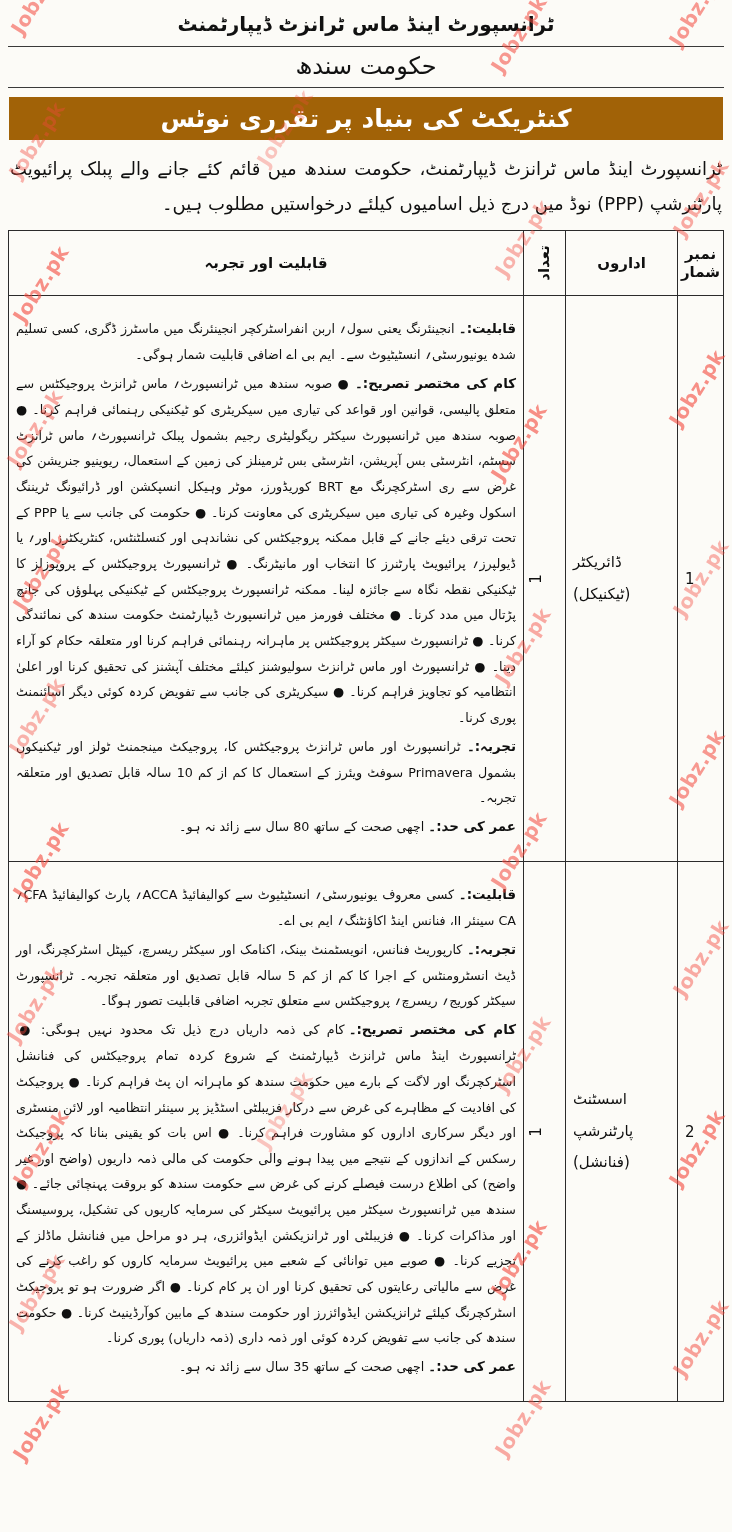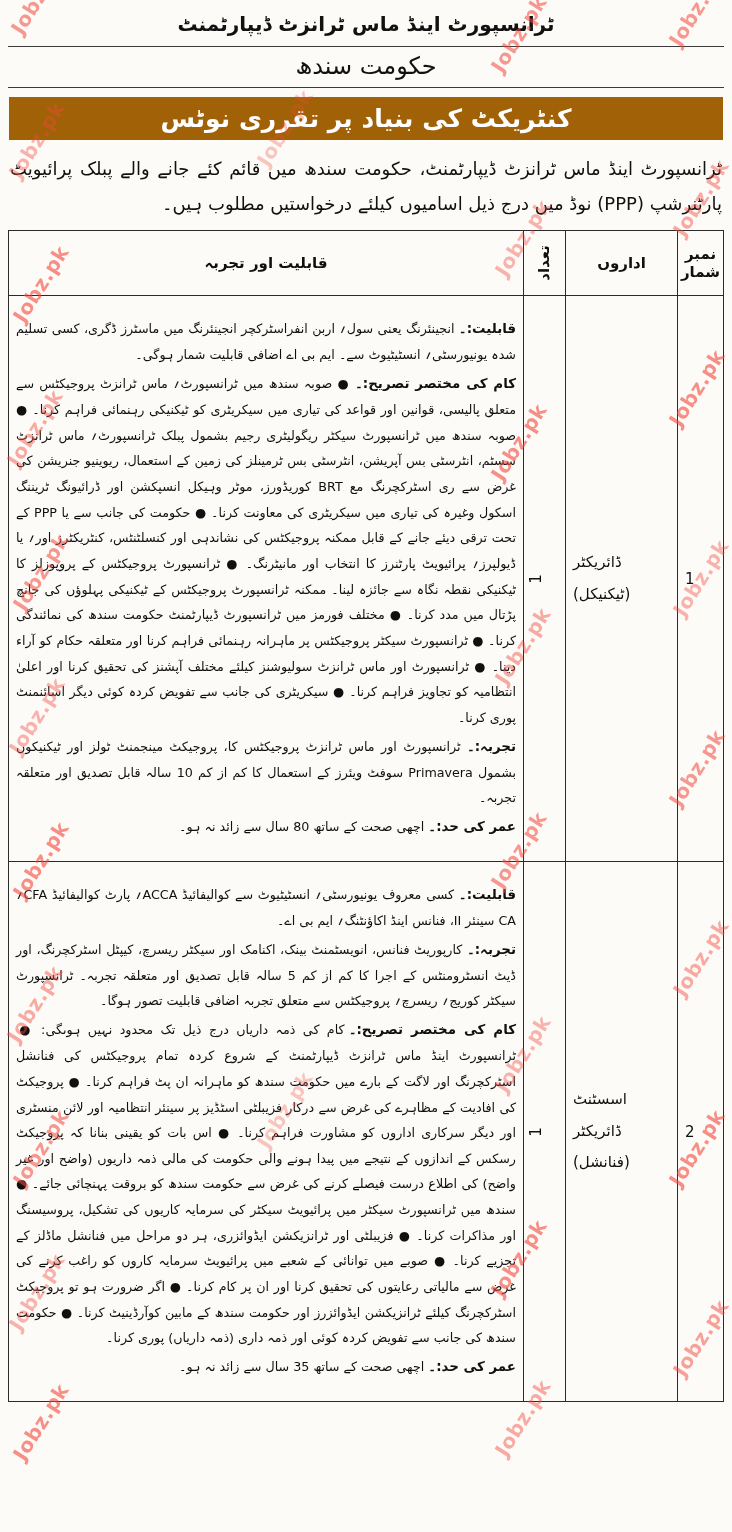--- a/index.html
+++ b/index.html
@@ -101,21 +101,21 @@
         <td class="cell-count"><span class="vertical">1</span></td>
         <td class="cell-details">
           <p><strong>قابلیت:۔</strong><span> انجینئرنگ یعنی سول؍ اربن انفراسٹرکچر انجینئرنگ میں ماسٹرز ڈگری، کسی تسلیم شدہ یونیورسٹی؍ انسٹیٹیوٹ سے۔ ایم بی اے اضافی قابلیت شمار ہوگی۔</span></p>
           <p><strong>کام کی مختصر تصریح:۔</strong><span> ● صوبہ سندھ میں ٹرانسپورٹ؍ ماس ٹرانزٹ پروجیکٹس سے متعلق پالیسی، قوانین اور قواعد کی تیاری میں سیکریٹری کو ٹیکنیکی رہنمائی فراہم کرنا۔ ● صوبہ سندھ میں ٹرانسپورٹ سیکٹر ریگولیٹری رجیم بشمول پبلک ٹرانسپورٹ؍ ماس ٹرانزٹ سسٹم، انٹرسٹی بس آپریشن، انٹرسٹی بس ٹرمینلز کی زمین کے استعمال، ریوینیو جنریشن کی غرض سے ری اسٹرکچرنگ مع BRT کوریڈورز، موٹر وہیکل انسپکشن اور ڈرائیونگ ٹریننگ اسکول وغیرہ کی تیاری میں سیکریٹری کی معاونت کرنا۔ ● حکومت کی جانب سے یا PPP کے تحت ترقی دیئے جانے کے قابل ممکنہ پروجیکٹس کی نشاندہی اور کنسلٹنٹس، کنٹریکٹرز اور؍ یا ڈیولپرز؍ پرائیویٹ پارٹنرز کا انتخاب اور مانیٹرنگ۔ ● ٹرانسپورٹ پروجیکٹس کے پروپوزلز کا ٹیکنیکی نقطہ نگاہ سے جائزہ لینا۔ ممکنہ ٹرانسپورٹ پروجیکٹس کے ٹیکنیکی پہلوؤں کی جانچ پڑتال میں مدد کرنا۔ ● مختلف فورمز میں ٹرانسپورٹ ڈیپارٹمنٹ حکومت سندھ کی نمائندگی کرنا۔ ● ٹرانسپورٹ سیکٹر پروجیکٹس پر ماہرانہ رہنمائی فراہم کرنا اور متعلقہ حکام کو آراء دینا۔ ● ٹرانسپورٹ اور ماس ٹرانزٹ سولیوشنز کیلئے مختلف آپشنز کی تحقیق کرنا اور اعلیٰ انتظامیہ کو تجاویز فراہم کرنا۔ ● سیکریٹری کی جانب سے تفویض کردہ کوئی دیگر اسائنمنٹ پوری کرنا۔</span></p>
           <p><strong>تجربہ:۔</strong><span> ٹرانسپورٹ اور ماس ٹرانزٹ پروجیکٹس کا، پروجیکٹ مینجمنٹ ٹولز اور ٹیکنیکوں بشمول Primavera سوفٹ ویئرز کے استعمال کا کم از کم 10 سالہ قابل تصدیق اور متعلقہ تجربہ۔</span></p>
           <p><strong>عمر کی حد:۔</strong><span> اچھی صحت کے ساتھ 80 سال سے زائد نہ ہو۔</span></p>
         </td>
       </tr>
       <tr>
         <td class="cell-serial">2</td>
-        <td class="cell-post">اسسٹنٹ ڈائریکٹر
+        <td class="cell-post">اسسٹنٹ پارٹنرشپ
 (فنانشل)</td>
         <td class="cell-count"><span class="vertical">1</span></td>
         <td class="cell-details">
           <p><strong>قابلیت:۔</strong><span> کسی معروف یونیورسٹی؍ انسٹیٹیوٹ سے کوالیفائیڈ ACCA؍ پارٹ کوالیفائیڈ CFA؍ CA سینئر II، فنانس اینڈ اکاؤنٹنگ؍ ایم بی اے۔</span></p>
           <p><strong>تجربہ:۔</strong><span> کارپوریٹ فنانس، انویسٹمنٹ بینک، اکنامک اور سیکٹر ریسرچ، کیپٹل اسٹرکچرنگ، اور ڈیٹ انسٹرومنٹس کے اجرا کا کم از کم 5 سالہ قابل تصدیق اور متعلقہ تجربہ۔ ٹرانسپورٹ سیکٹر کوریج؍ ریسرچ؍ پروجیکٹس سے متعلق تجربہ اضافی قابلیت تصور ہوگا۔</span></p>
           <p><strong>کام کی مختصر تصریح:۔</strong><span> کام کی ذمہ داریاں درج ذیل تک محدود نہیں ہوںگی: ● ٹرانسپورٹ اینڈ ماس ٹرانزٹ ڈیپارٹمنٹ کے شروع کردہ تمام پروجیکٹس کی فنانشل اسٹرکچرنگ اور لاگت کے بارے میں حکومت سندھ کو ماہرانہ ان پٹ فراہم کرنا۔ ● پروجیکٹ کی افادیت کے مظاہرے کی غرض سے درکار فزیبلٹی اسٹڈیز پر سینئر انتظامیہ اور لائن منسٹری اور دیگر سرکاری اداروں کو مشاورت فراہم کرنا۔ ● اس بات کو یقینی بنانا کہ پروجیکٹ رسکس کے اندازوں کے نتیجے میں پیدا ہونے والی حکومت کی مالی ذمہ داریوں (واضح اور غیر واضح) کی اطلاع درست فیصلے کرنے کی غرض سے حکومت سندھ کو بروقت پہنچائی جائے۔ ● سندھ میں ٹرانسپورٹ سیکٹر میں پرائیویٹ سیکٹر کی سرمایہ کاریوں کی تشکیل، پروسیسنگ اور مذاکرات کرنا۔ ● فزیبلٹی اور ٹرانزیکشن ایڈوائزری، ہر دو مراحل میں فنانشل ماڈلز کے تجزیے کرنا۔ ● صوبے میں توانائی کے شعبے میں پرائیویٹ سرمایہ کاروں کو راغب کرنے کی غرض سے مالیاتی رعایتوں کی تحقیق کرنا اور ان پر کام کرنا۔ ● اگر ضرورت ہو تو پروجیکٹ اسٹرکچرنگ کیلئے ٹرانزیکشن ایڈوائزرز اور حکومت سندھ کے مابین کوآرڈینیٹ کرنا۔ ● حکومت سندھ کی جانب سے تفویض کردہ کوئی اور ذمہ داری (ذمہ داریاں) پوری کرنا۔</span></p>
           <p><strong>عمر کی حد:۔</strong><span> اچھی صحت کے ساتھ 35 سال سے زائد نہ ہو۔</span></p>
         </td>
       </tr>
     </tbody>

